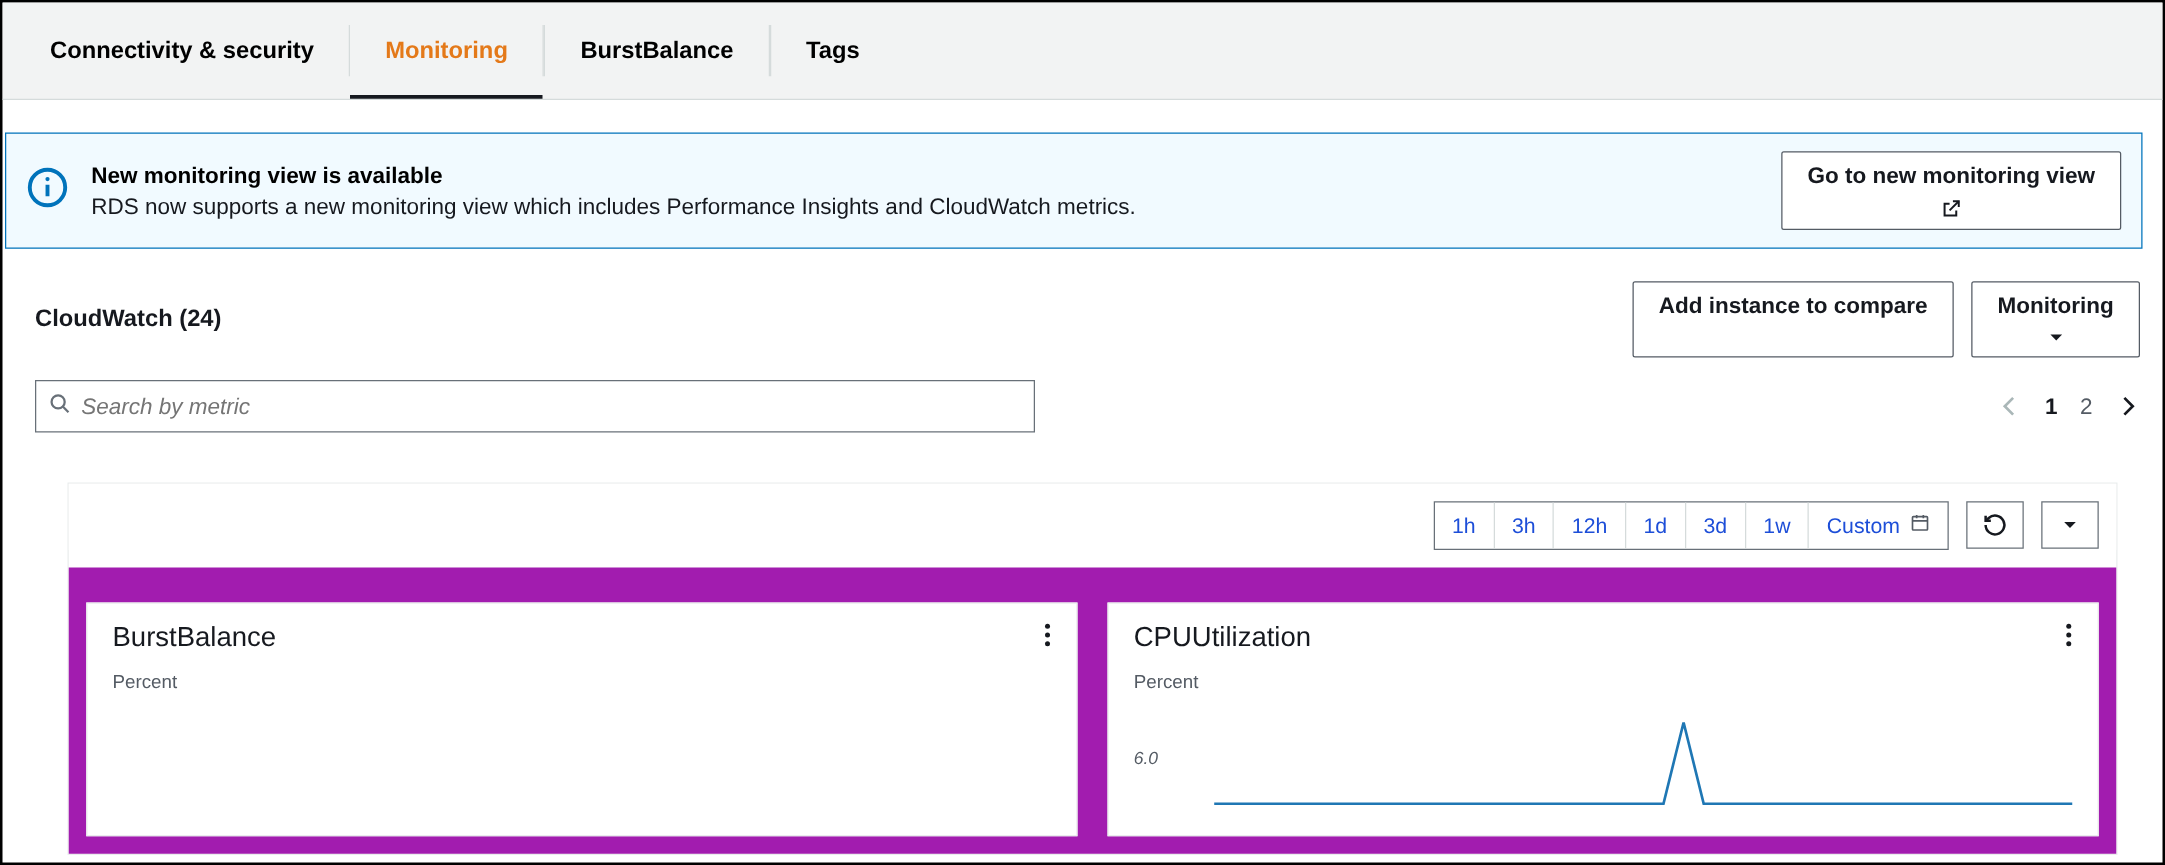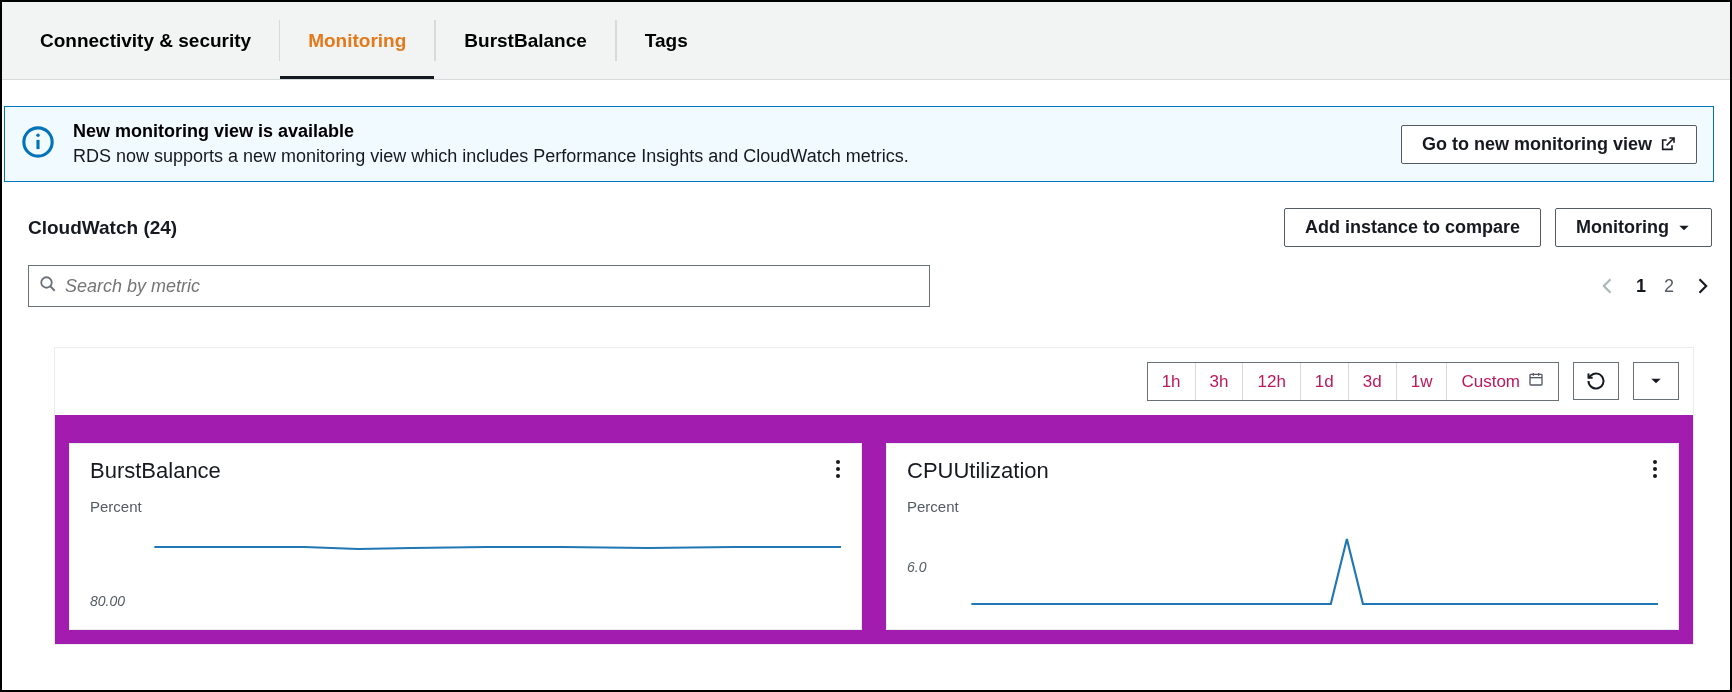--- a/index.html
+++ b/index.html
@@ -12,44 +12,44 @@
   .tab.active { color: #e47919; }
   .tab.active::after { content: ""; position: absolute; left: 0; right: 0; bottom: 0; height: 3px; background: #16191f; }
   .tab-sep { width: 1px; background: #d5dbdb; margin: 18px 0; }
 
   
   .alert { display: flex; align-items: center; margin: 26px 16px 0 2px; border: 1px solid #0073bb; background: #f1faff; padding: 14px 16px; }
   .alert-icon { flex: 0 0 auto; margin-right: 18px; }
   .alert-body { flex: 1; }
   .alert-title { font-weight: 700; font-size: 18px; color: #000000; margin-bottom: 4px; }
   .alert-text { font-size: 18px; color: #16191f; }
-  .btn { display: inline-flex; align-items: center; gap: 8px; border: 1px solid #545b64; background: #fff; padding: 8px 20px; font-size: 18px; font-weight: 700; color: #16191f; border-radius: 2px; cursor: pointer; white-space: nowrap; }
+  .btn { display: inline-flex; align-items: center; gap: 8px; border: 1px solid #545b64; background: #fff; padding: 8px 20px; font-size: 18px; font-weight: 700; color: #16191f; border-radius: 2px; cursor: pointer; white-space: nowrap; flex-direction: column; }
   .btn svg { display: block; }
 
   
   .section { padding: 26px 18px 0 26px; }
   .section-head { display: flex; align-items: center; justify-content: space-between; }
   .section-title { font-size: 19px; font-weight: 700; }
   .section-actions { display: flex; gap: 14px; }
 
   
   .tools-row { display: flex; align-items: center; justify-content: space-between; margin-top: 18px; }
-  .search { display: flex; align-items: center; border: 1px solid #687078; width: 902px; height: 42px; padding: 0 10px; background: #fff; }
+  .search { display: flex; align-items: center; border: 1px solid #687078; width: 800px; height: 42px; padding: 0 10px; background: #fff; }
   .search input { flex: 1; border: none; outline: none; font-size: 18px; font-style: italic; color: #687078; padding-left: 8px; background: transparent; }
   .pager { display: flex; align-items: center; gap: 18px; font-size: 18px; color: #545b64; }
   .pager-num { cursor: pointer; }
   .pager-num.current { font-weight: 700; color: #16191f; }
   .pager-arrow { cursor: pointer; display: inline-flex; }
   .pager-arrow.disabled { color: #aab7b8; cursor: default; }
 
   
   .panel-wrap { margin: 40px 18px 0 26px; border: 1px solid #eaeded; }
   .timebar { display: flex; justify-content: flex-end; gap: 14px; padding: 14px 14px 0 14px; background: #fff; }
   .segmented { display: flex; border: 1px solid #687078; }
-  .seg-item { padding: 8px 14px; font-size: 17px; color: #be185d; cursor: pointer; display: flex; align-items: center; gap: 8px; }
+  .seg-item { padding: 8px 14px; font-size: 17px; color: #1d4ed8; cursor: pointer; display: flex; align-items: center; gap: 8px; }
   .seg-item + .seg-item { border-left: 1px solid #d5dbdb; }
   .icon-btn { border: 1px solid #687078; background: #fff; width: 46px; height: 38px; display: inline-flex; align-items: center; justify-content: center; cursor: pointer; }
 
   
   .grid { display: flex; gap: 24px; padding: 28px 14px 14px 14px; background: #a21caf; margin-top: 14px; }
   .card { flex: 1; background: #fff; border: 1px solid #eaeded; padding: 14px 20px 20px 20px; position: relative; min-height: 180px; }
   .card-head { display: flex; align-items: center; justify-content: space-between; }
   .card-title { font-size: 22px; font-weight: 400; color: #16191f; }
   .card-menu { cursor: pointer; }
   .card-unit { font-size: 15px; color: #545b64; margin-top: 14px; }
@@ -190,26 +190,20 @@
             <div class="card-title">BurstBalance</div>
             <span class="card-menu">
               <svg width="6" height="20" viewBox="0 0 6 20">
                   <circle cx="3" cy="3" r="2" fill="#16191f"></circle>
                   <circle cx="3" cy="10" r="2" fill="#16191f"></circle>
                   <circle cx="3" cy="17" r="2" fill="#16191f"></circle>
                 </svg>
             </span>
           </div>
           <div class="card-unit">Percent</div>
-          <div class="chart-area">
-            <span class="ytick" style="left:0; bottom:0;">80.00</span>
-            <svg width="100%" height="100%" viewBox="0 0 700 80" preserveAspectRatio="none">
-              <polyline points="60,18 130,18 200,18 250,20 300,19 370,18 440,18 520,19 600,18 700,18" fill="none" stroke="#1f77b4" stroke-width="2"></polyline>
-            </svg>
-          </div>
         </div>
 
         <div class="card">
           <div class="card-head">
             <div class="card-title">CPUUtilization</div>
             <span class="card-menu">
               <svg width="6" height="20" viewBox="0 0 6 20">
                   <circle cx="3" cy="3" r="2" fill="#16191f"></circle>
                   <circle cx="3" cy="10" r="2" fill="#16191f"></circle>
                   <circle cx="3" cy="17" r="2" fill="#16191f"></circle>

